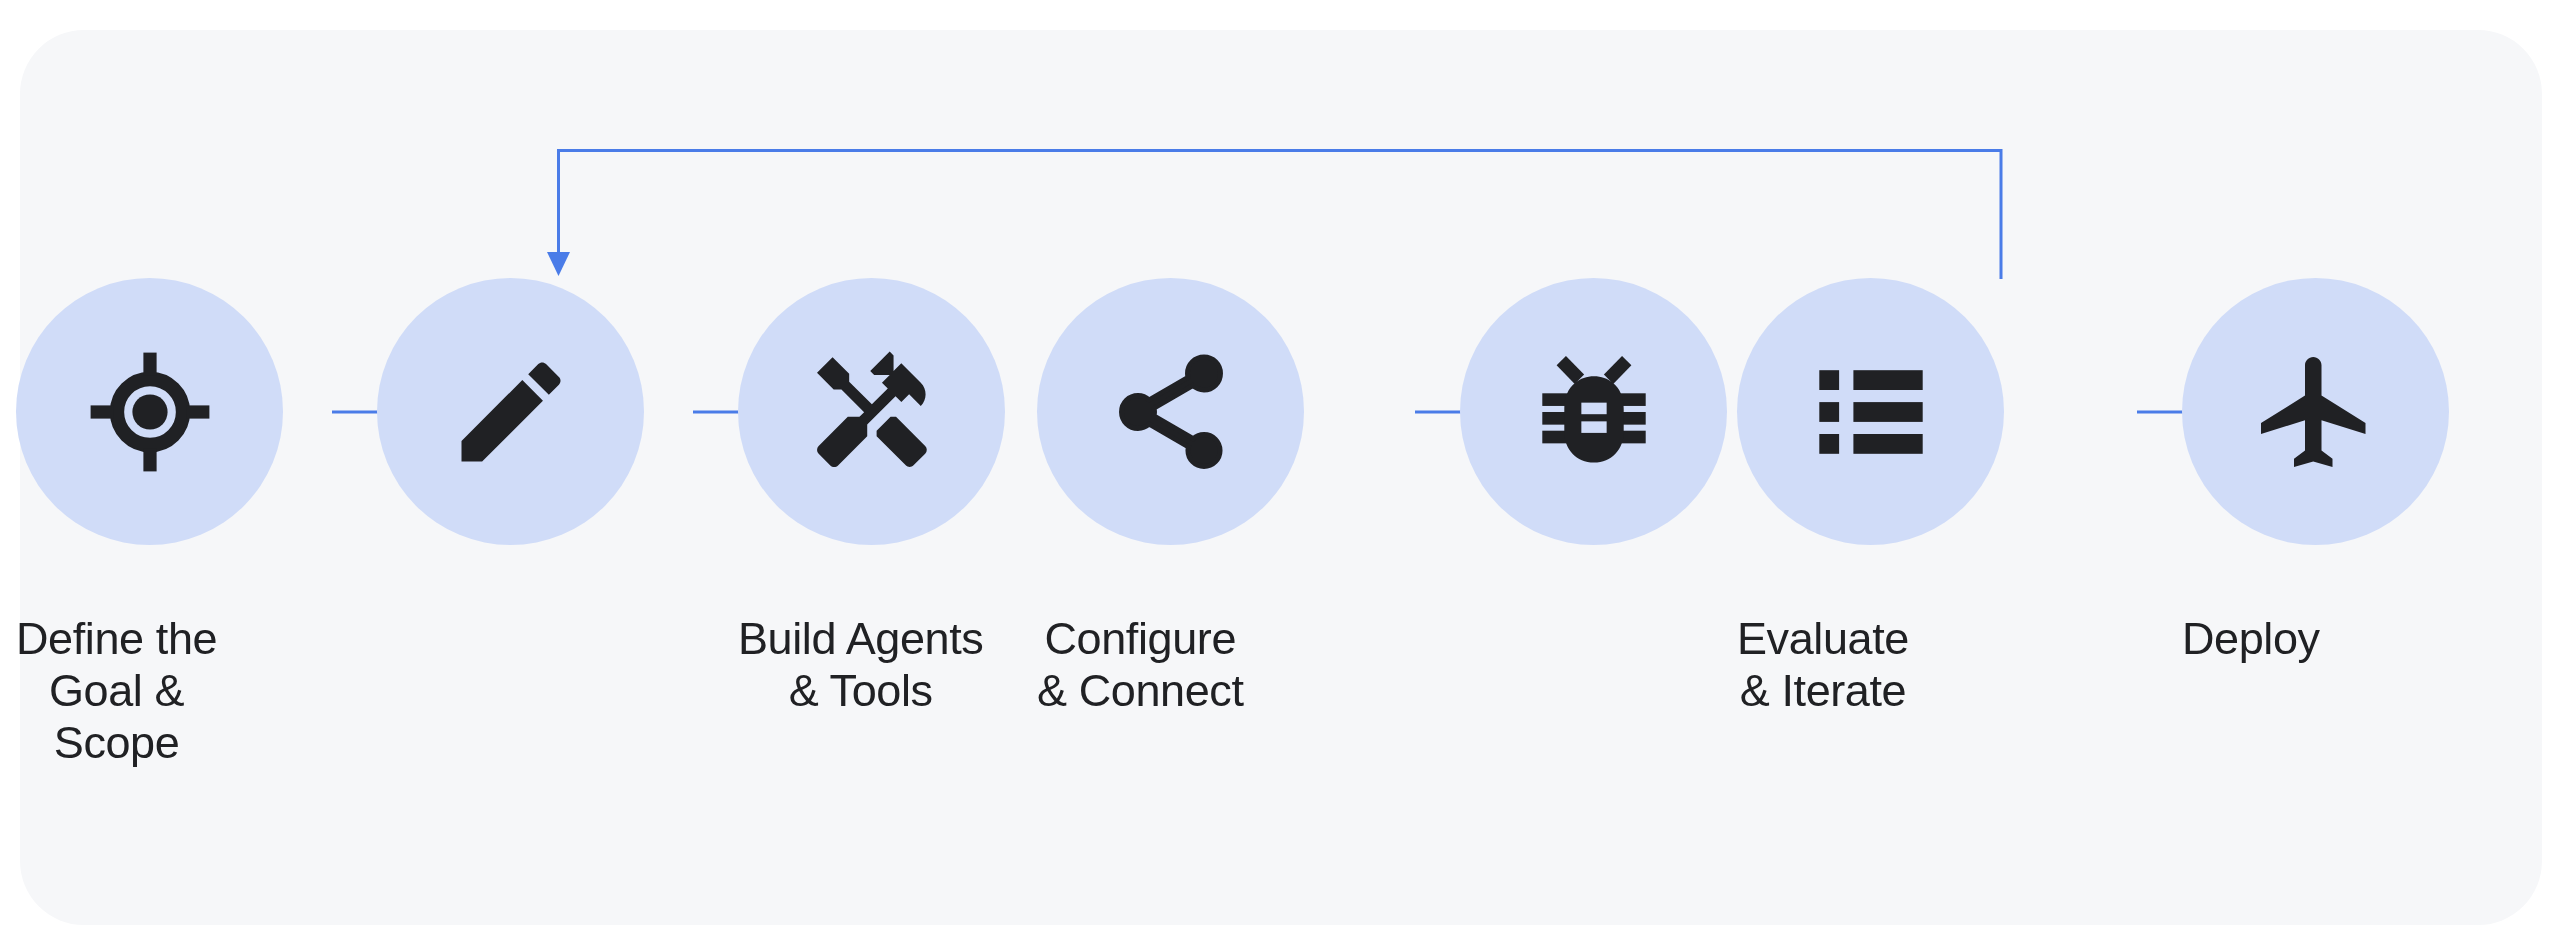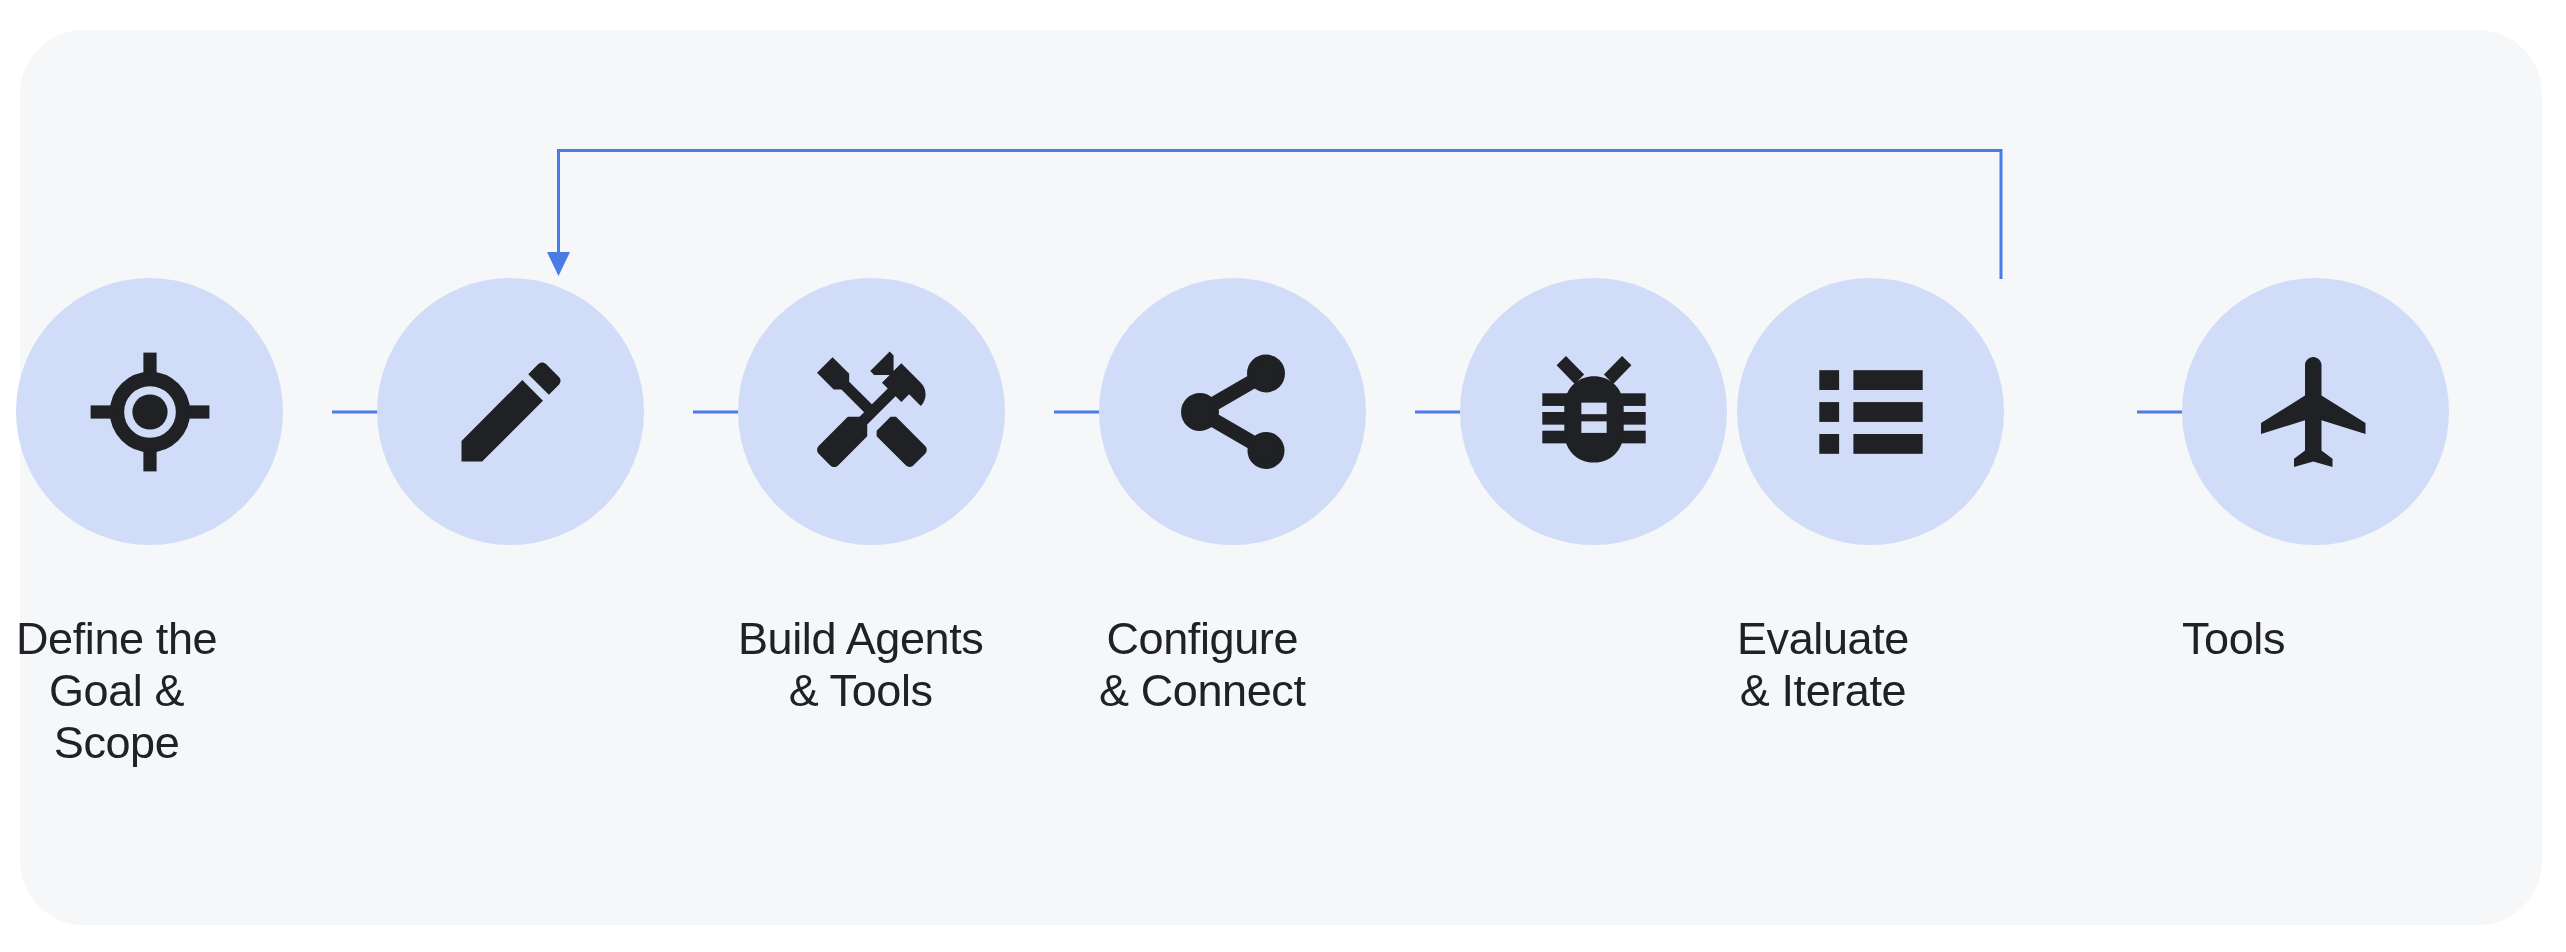--- a/index.html
+++ b/index.html
@@ -143,21 +143,21 @@
 <div class="node" style="left:738px">
   <div class="circle">
     <svg class="icon">
         <use href="#i-tools"></use>
       </svg>
   </div>
   <div class="label">Build Agents
 &amp; Tools</div>
 </div>
 
-<div class="node" style="left:1099px">
+<div class="node" style="left:1037px">
   <div class="circle">
     <svg class="icon">
         <use href="#i-share"></use>
       </svg>
   </div>
   <div class="label">Configure
 &amp; Connect</div>
 </div>
 
 <div class="node" style="left:1460px">
@@ -177,14 +177,14 @@
   <div class="label">Evaluate
 &amp; Iterate</div>
 </div>
 
 <div class="node" style="left:2182px">
   <div class="circle">
     <svg class="icon">
         <use href="#i-plane"></use>
       </svg>
   </div>
-  <div class="label">Tools</div>
+  <div class="label">Deploy</div>
 </div>
 
 </body></html>

